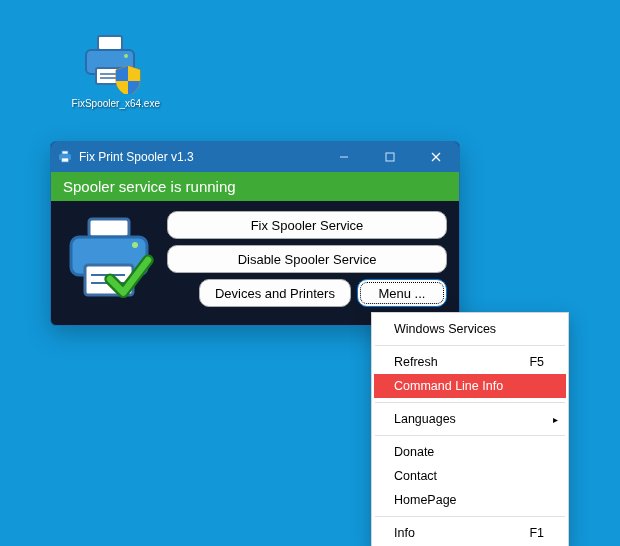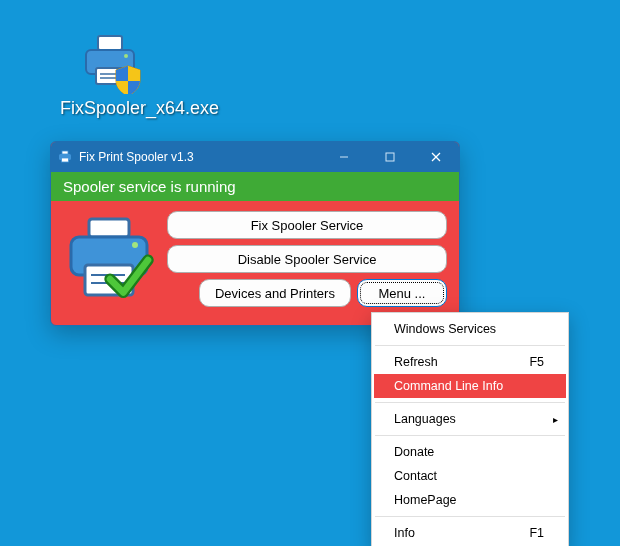--- a/index.html
+++ b/index.html
@@ -23,31 +23,32 @@
     cursor: pointer;
   }
   .desktop-icon .icon-img {
     width: 64px;
     height: 64px;
     margin: 0 auto 4px;
     position: relative;
   }
   .desktop-icon .label {
     color: #fff;
-    font-size: 18px;
+    font-size: 10px;
     text-shadow: 1px 1px 2px rgba(0,0,0,0.6);
+    text-align: right;
   }
 
   
   .window {
     position: absolute;
     left: 50px;
     top: 141px;
     width: 410px;
-    background: #ef4444;
+    background: #0f172a;
     border: 1px solid #1F6FB2;
     border-radius: 6px;
     box-shadow: 0 8px 24px rgba(0,0,0,0.25);
     overflow: hidden;
   }
   .titlebar {
     height: 30px;
     background: #1F6FB2;
     display: flex;
     align-items: center;

